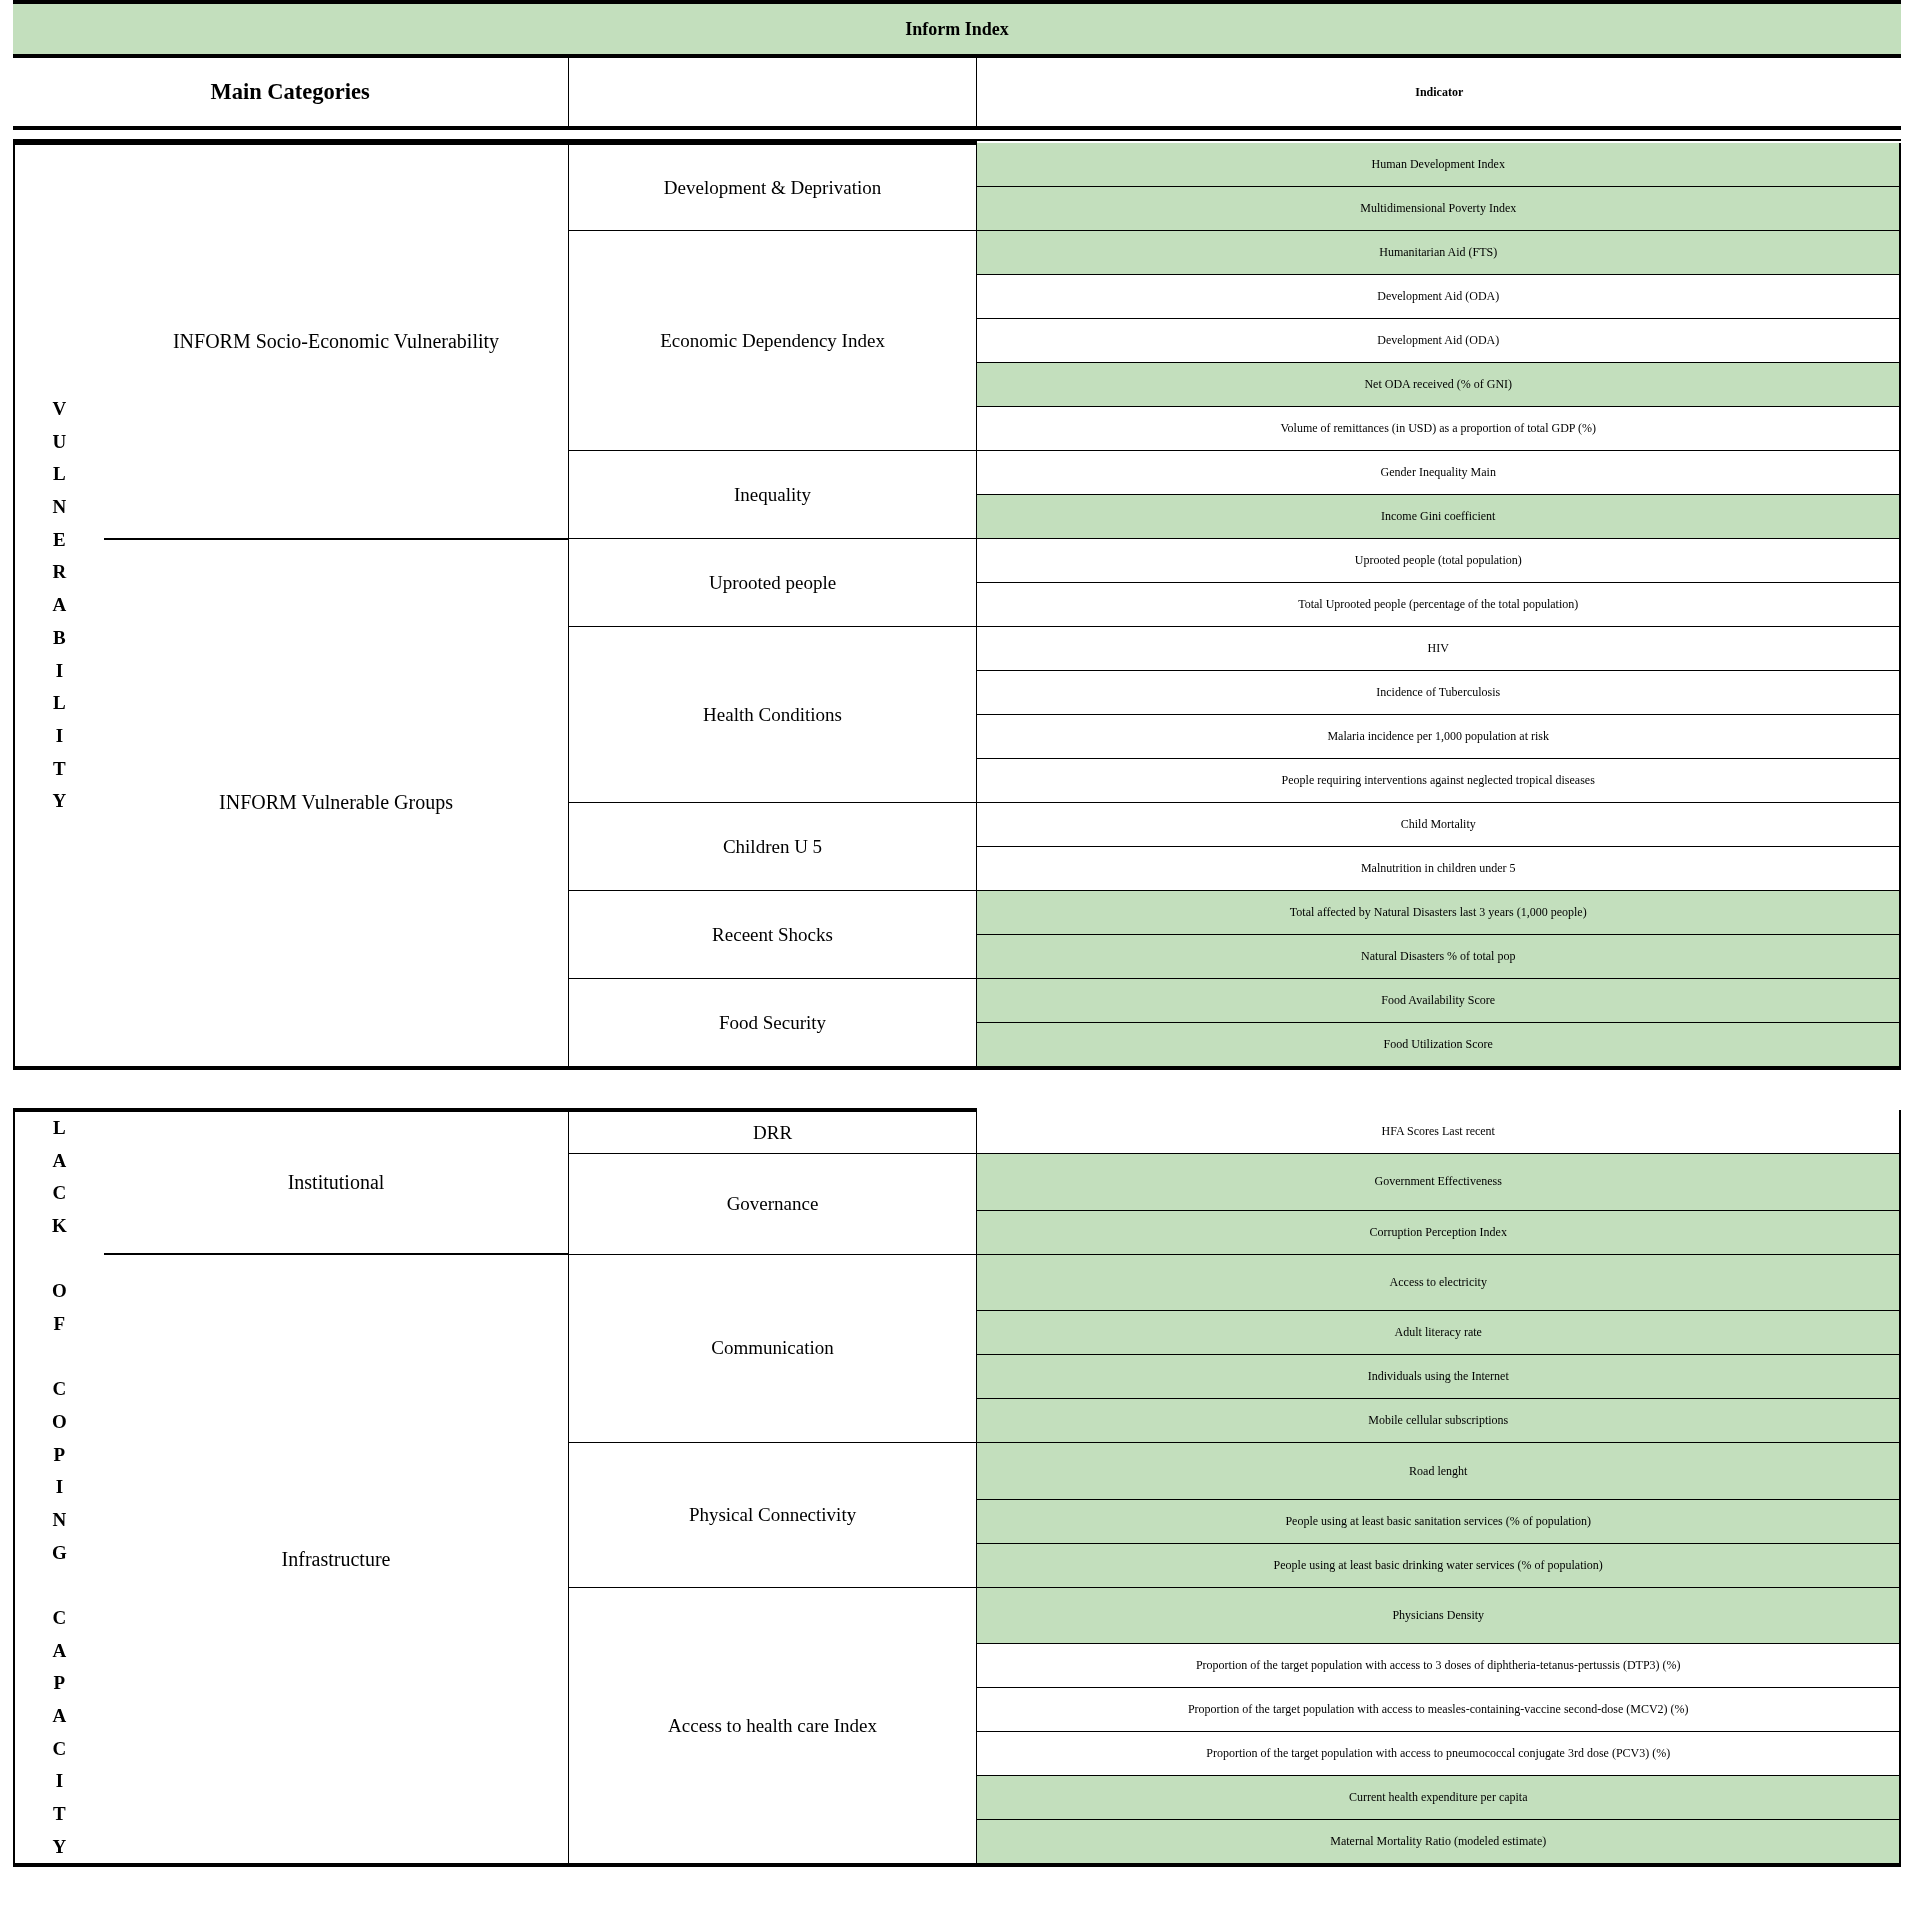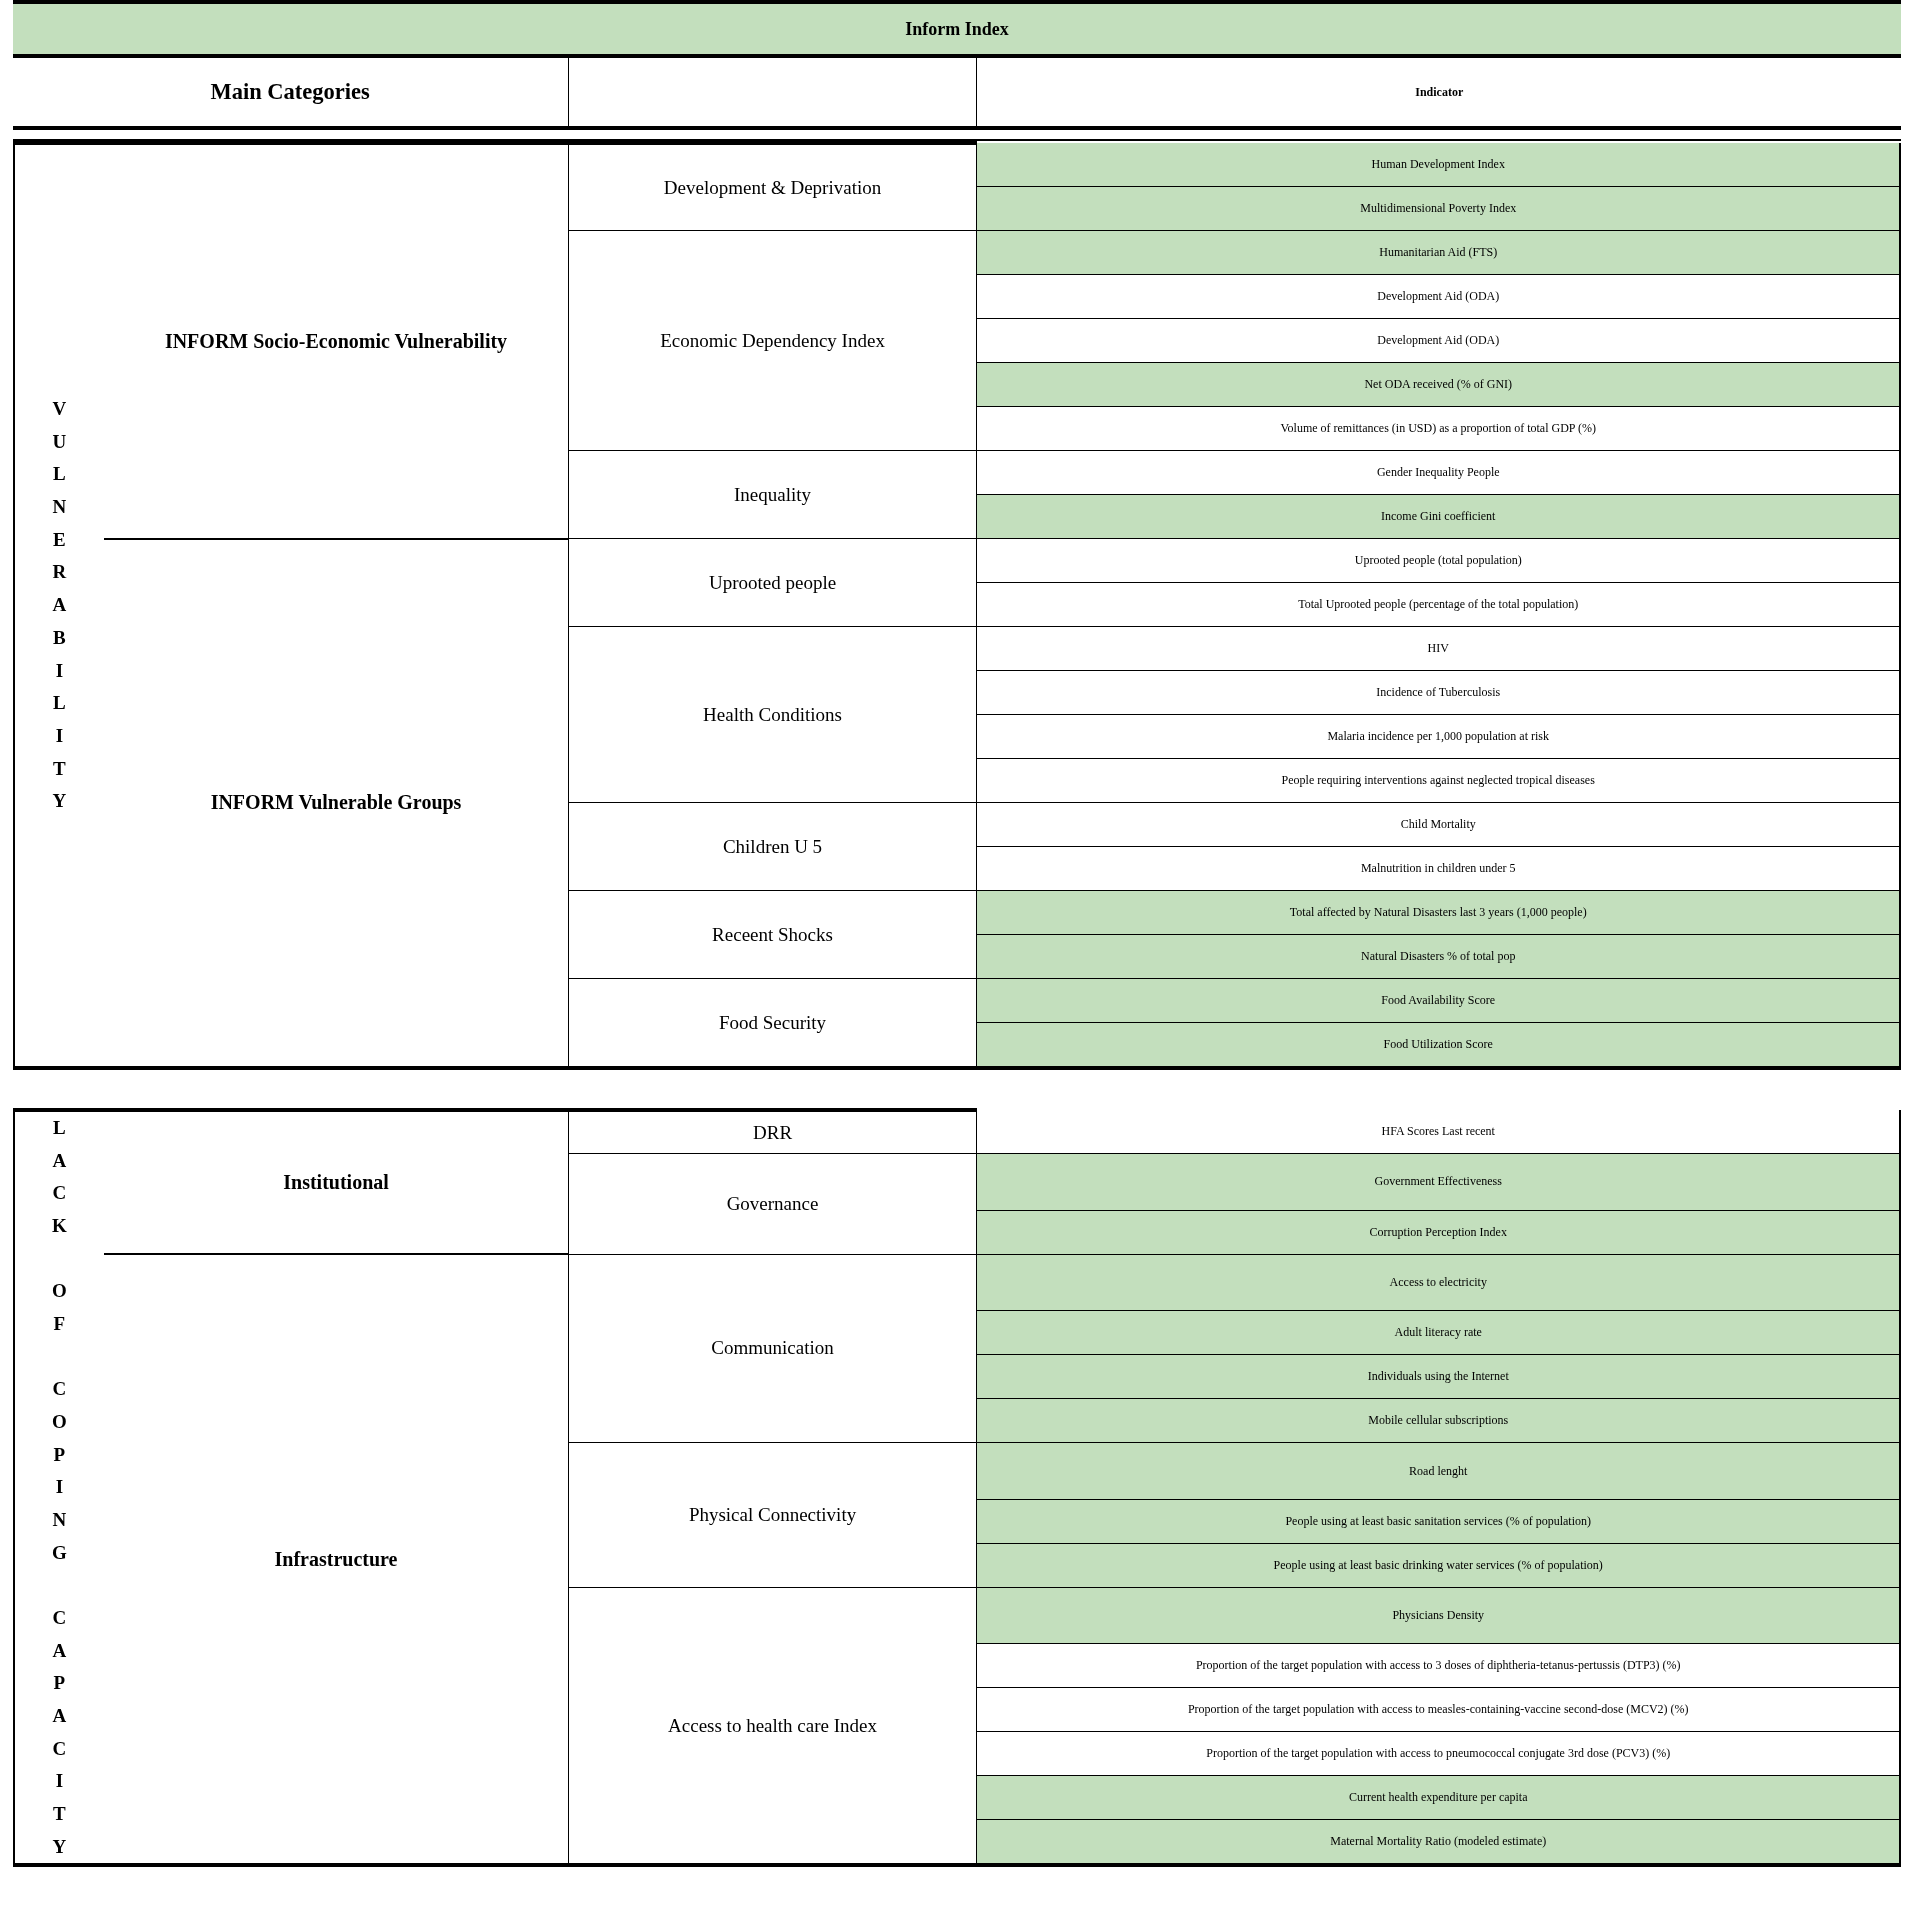--- a/index.html
+++ b/index.html
@@ -65,21 +65,21 @@
     font-weight: bold;
     font-size: 19px;
     line-height: 1.72;
     letter-spacing: 0;
     text-align: center;
     white-space: pre-line;
   }
 
   .maincat {
     text-align: center;
-    font-weight: bold;
+    font-weight: normal;
     font-size: 20px;
     padding: 0 7.2px;
   }
   .maincat.sep-top { border-top: 2.7px solid #000; }
 
   .subcat {
     text-align: center;
     font-size: 19px;
     border-left: 1.8px solid #000;
     border-right: 1.8px solid #000;
@@ -174,21 +174,21 @@
             <td class="ind outer-right"><span>Development Aid (ODA)</span></td>
           </tr>
           <tr>
             <td class="ind outer-right green"><span>Net ODA received (% of GNI)</span></td>
           </tr>
           <tr>
             <td class="ind outer-right"><span>Volume of remittances (in USD) as a proportion of total GDP (%)</span></td>
           </tr>
           <tr>
             <td class="subcat sep-top" rowspan="2"><span>Inequality</span></td>
-            <td class="ind outer-right"><span>Gender Inequality People</span></td>
+            <td class="ind outer-right"><span>Gender Inequality Main</span></td>
           </tr>
           <tr>
             <td class="ind outer-right green"><span>Income Gini coefficient</span></td>
           </tr>
           <tr>
             <td class="maincat sep-top sec-bottom" rowspan="12"><span>INFORM Vulnerable Groups</span></td>
             <td class="subcat sep-top" rowspan="2"><span>Uprooted people</span></td>
             <td class="ind outer-right"><span>Uprooted people (total population)</span></td>
           </tr>
           <tr>

